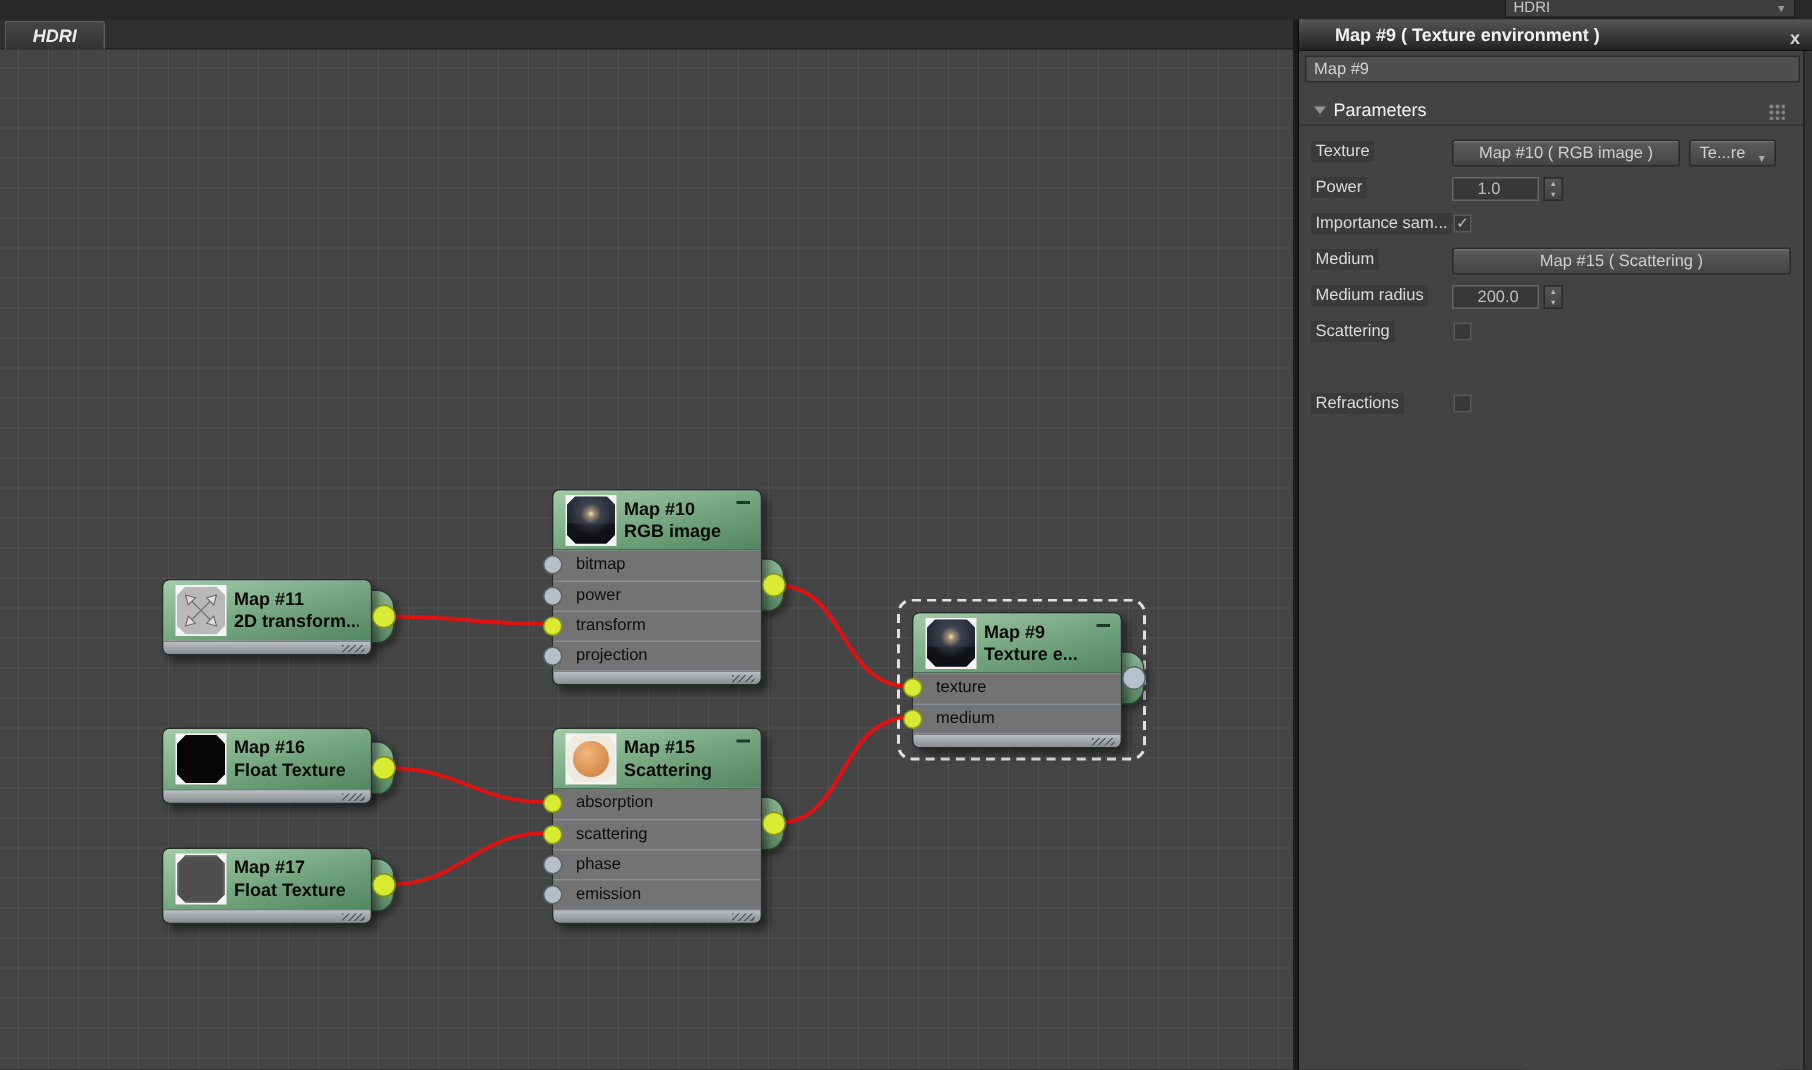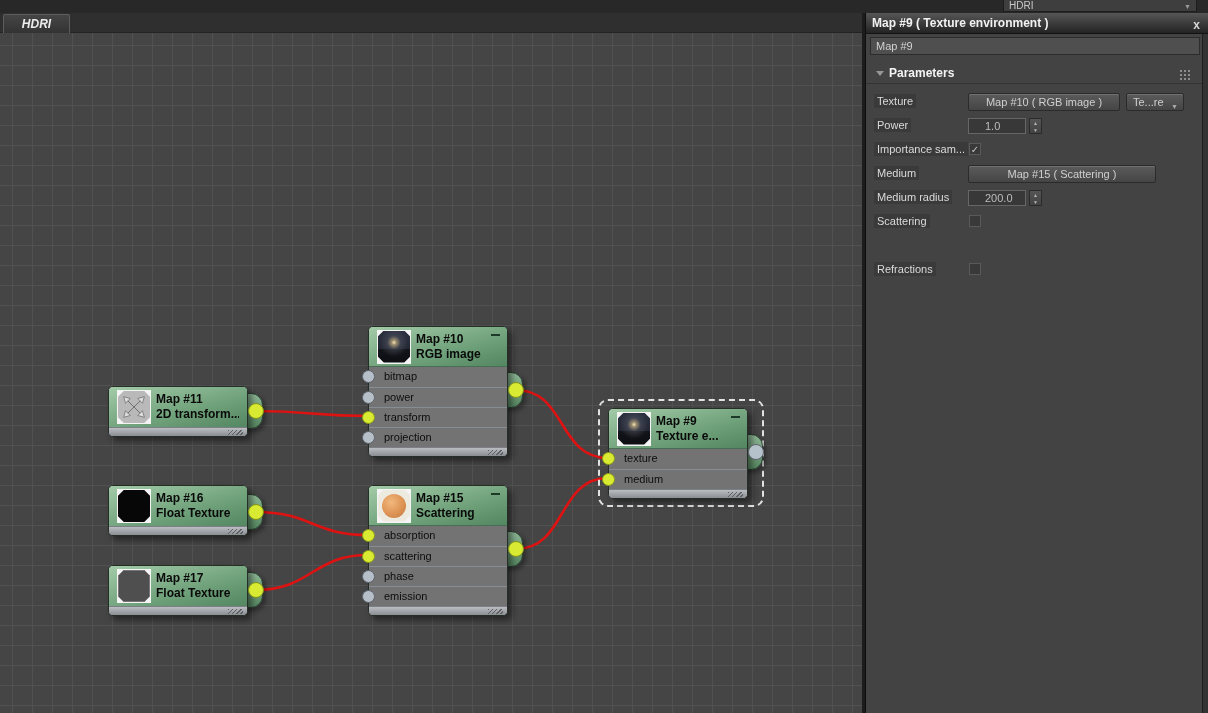--- a/index.html
+++ b/index.html
@@ -75,30 +75,30 @@
     border-radius:10px; z-index:0; }
 
   
   .separator { position:absolute; left:862px; top:13px; width:4px; height:700px; background:#1c1c1c;
     border-right:1px solid #0e0e0e; }
 
   
   .panel { position:absolute; left:866px; top:13px; width:342px; height:700px; background:#434343; }
   .panel-header { position:absolute; left:0; top:0; width:342px; height:21px;
     background:linear-gradient(#565656,#232323); border-bottom:1px solid #141414;
-    color:#f2f2f2; font-size:12px; font-weight:bold; line-height:20px; padding-left:6px; }
+    color:#f2f2f2; font-size:12px; font-weight:bold; line-height:20px; padding-left:24px; }
   .panel-close { position:absolute; right:8px; top:2px; font-size:12px; font-weight:bold;
     color:#d6d6d6; cursor:default; }
   .name-input { position:absolute; left:4px; top:24px; width:330px; height:18px; background:#4f4f4f;
     border:1px solid #2c2c2c; color:#d2d2d2; font-size:11px; line-height:16px; padding-left:5px; }
   .section-hd { position:absolute; left:0; top:50px; width:336px; height:21px;
     border-bottom:1px solid #333; }
   .tri-down { position:absolute; left:10px; top:8px; width:0; height:0;
     border-left:4px solid transparent; border-right:4px solid transparent; border-top:5px solid #969696; }
-  .section-title { position:absolute; left:23px; top:3px; color:#f4f4f4; font-size:12px; font-weight:bold; }
+  .section-title { position:absolute; left:23px; top:3px; color:#f4f4f4; font-size:12px; font-weight:normal; }
   .grip-dots { position:absolute; right:12px; top:6px; width:11px; height:11px;
     background-image:radial-gradient(#8e8e8e 1px, transparent 1.3px); background-size:4px 4px; }
   .rows-area { position:absolute; left:0; top:0; width:336px; height:700px; }
   .prow { position:absolute; left:0; width:336px; height:24px; }
   .plabel { position:absolute; left:8px; top:3px; background:#3a3a3a; color:#dadada; font-size:11px;
     padding:1px 3px; white-space:nowrap; }
   .pbtn { position:absolute; top:2px; height:18px; background:linear-gradient(#5b5b5b,#454545);
     border:1px solid #2b2b2b; border-radius:2px; box-shadow:inset 0 1px 0 #707070;
     color:#cfcfcf; font-size:11px; line-height:16px; text-align:center; }
   .pdd { text-align:left; padding-left:6px; }
@@ -300,21 +300,21 @@
             <div>▲</div>
             <div>▼</div>
           </div>
         </div>
         <div class="prow" style="top: 126px;">
           <div class="plabel">Importance sam...</div>
           <div class="pcheck">✓</div>
         </div>
         <div class="prow" style="top: 150px;">
           <div class="plabel">Medium</div>
-          <div class="pbtn" style="left: 102px; width: 188px;">Map #15  ( Scattering )</div>
+          <div class="pbtn" style="left: 102px; width: 226px;">Map #15  ( Scattering )</div>
         </div>
         <div class="prow" style="top: 174px;">
           <div class="plabel">Medium radius</div>
           <div class="pspin-val">200.0</div>
           <div class="pspin-btn">
             <div>▲</div>
             <div>▼</div>
           </div>
         </div>
         <div class="prow" style="top: 198px;">

